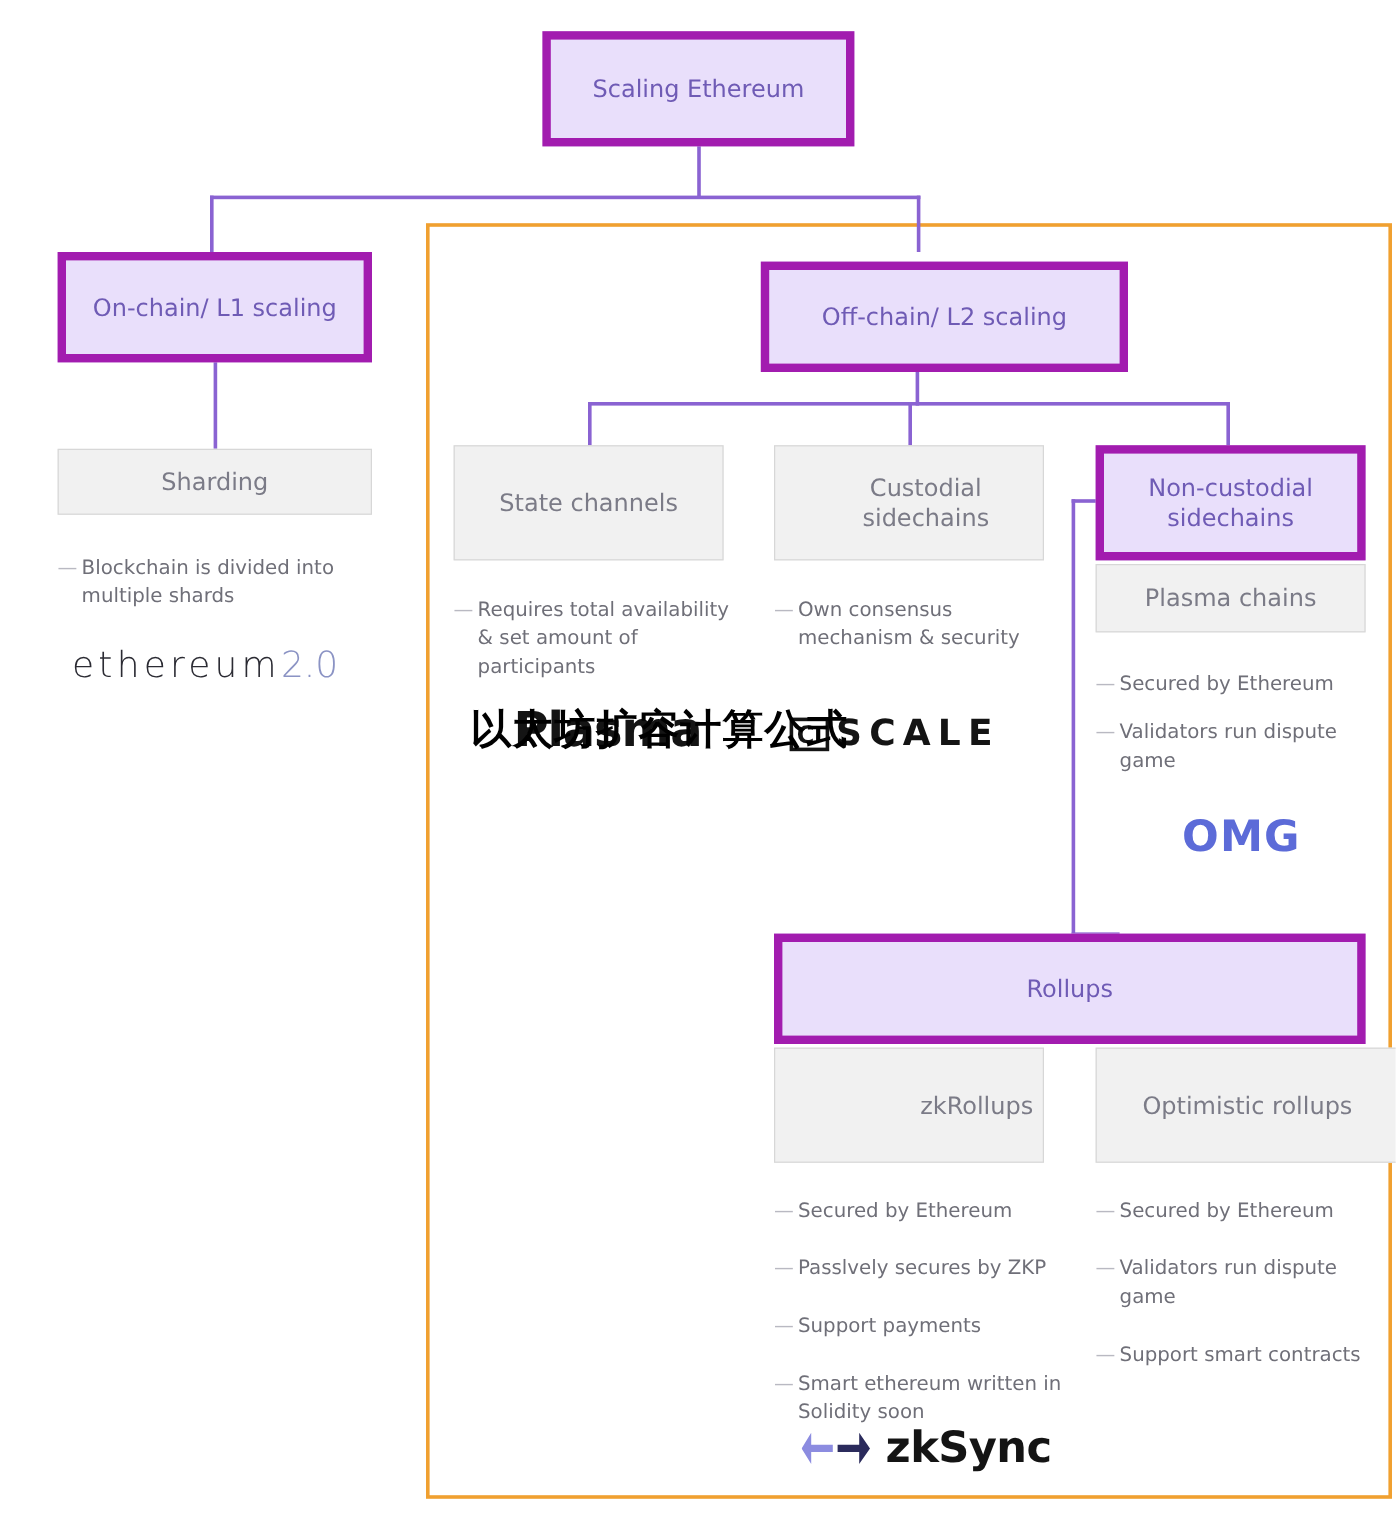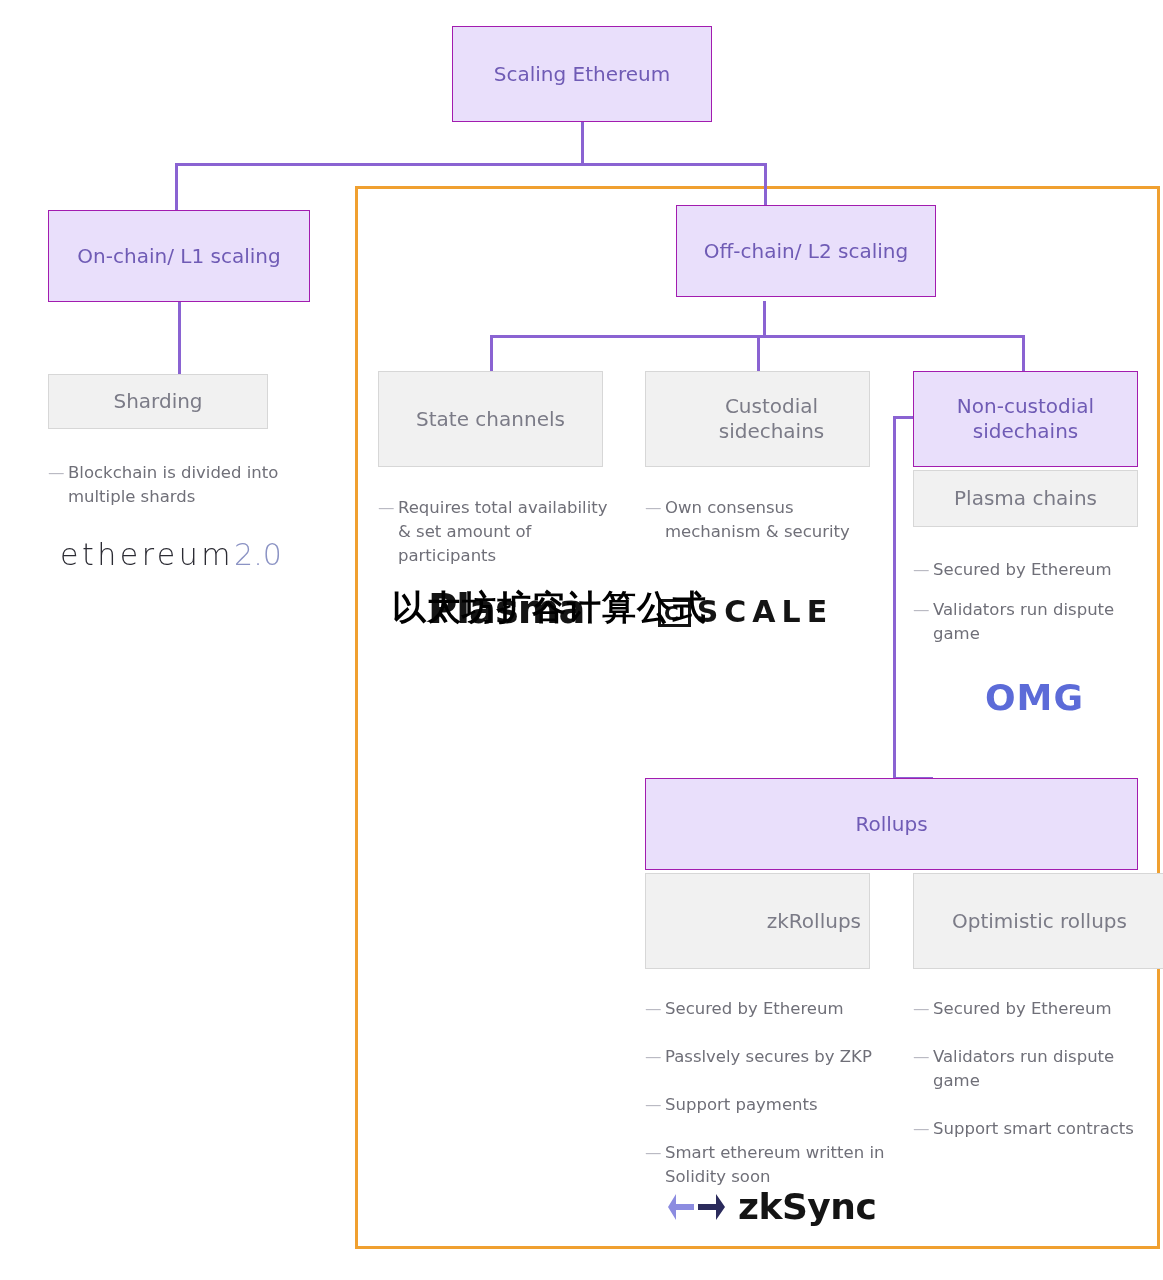--- a/index.html
+++ b/index.html
@@ -21,21 +21,21 @@
     box-sizing:border-box;
   }
 
   
   .node{
     position:absolute;box-sizing:border-box;
     display:flex;align-items:center;justify-content:center;
     text-align:center;line-height:1.25;
   }
   .node.purple{
-    background:#e9dffb;border:1px solid #a21caf;color:#6f5bb5;
+    background:#e9dffb;border:7px solid #a21caf;color:#6f5bb5;
     font-size:20px;
   }
   .node.grey{
     background:#f1f1f1;border:1px solid #d7d7d7;color:#7b7b87;
     font-size:20px;
   }
   .node .lbl{display:block;padding:0 8px;}
 
   
   .bullets{position:absolute;}
@@ -117,25 +117,25 @@
   <div class="ln h" style="left:893px;top:777px;width:40px;"></div>
 
   <div class="node purple" style="left:452px;top:26px;width:260px;height:96px;">
     <span class="lbl">Scaling Ethereum</span>
   </div>
 
   <div class="node purple" style="left:48px;top:210px;width:262px;height:92px;">
     <span class="lbl">On-chain/ L1 scaling</span>
   </div>
 
-  <div class="node purple" style="left:634px;top:205px;width:260px;height:92px;margin-left:42px;">
+  <div class="node purple" style="left:634px;top:218px;width:306px;height:92px;">
     <span class="lbl">Off-chain/ L2 scaling</span>
   </div>
 
-  <div class="node grey" style="left:48px;top:374px;width:220px;height:55px;">
+  <div class="node grey" style="left:48px;top:374px;width:262px;height:55px;">
     <span class="lbl">Sharding</span>
   </div>
 
   <div class="node grey" style="left:378px;top:371px;width:225px;height:96px;">
     <span class="lbl">State channels</span>
   </div>
 
   <div class="node grey" style="left:645px;top:371px;width:225px;height:96px;padding-left:28px;">
     <span class="lbl">Custodial sidechains</span>
   </div>

